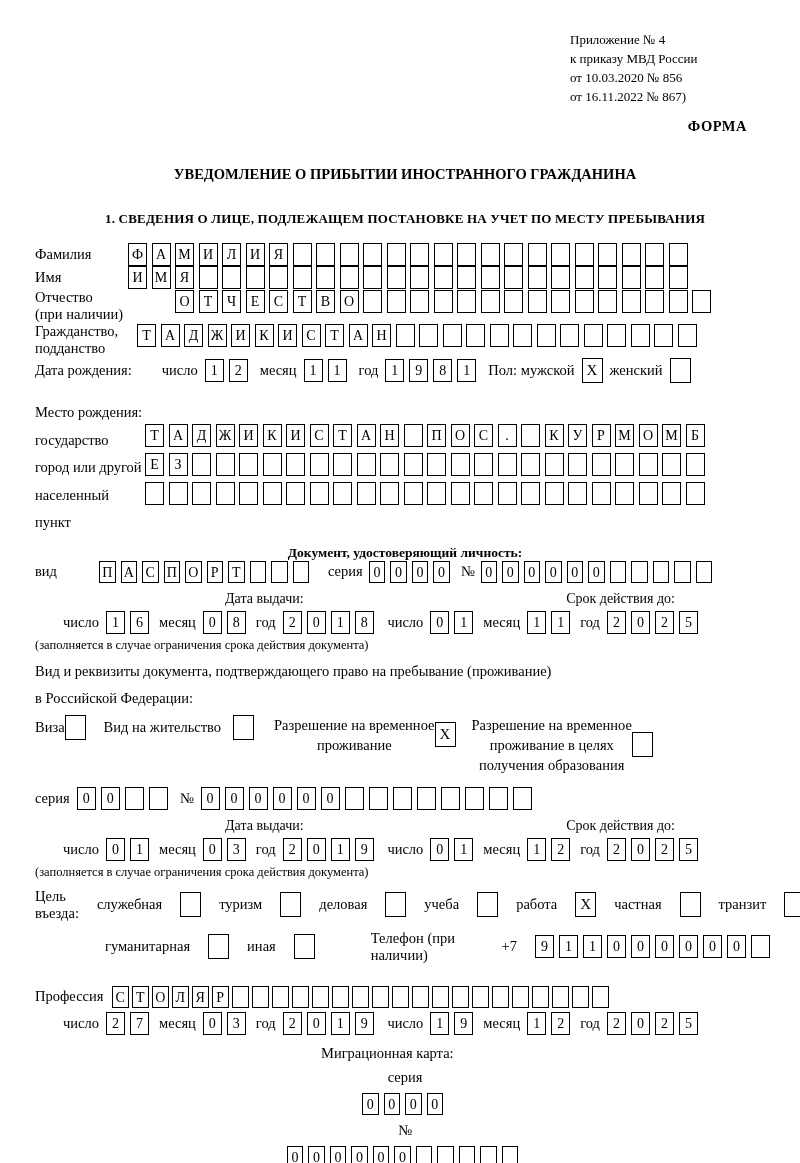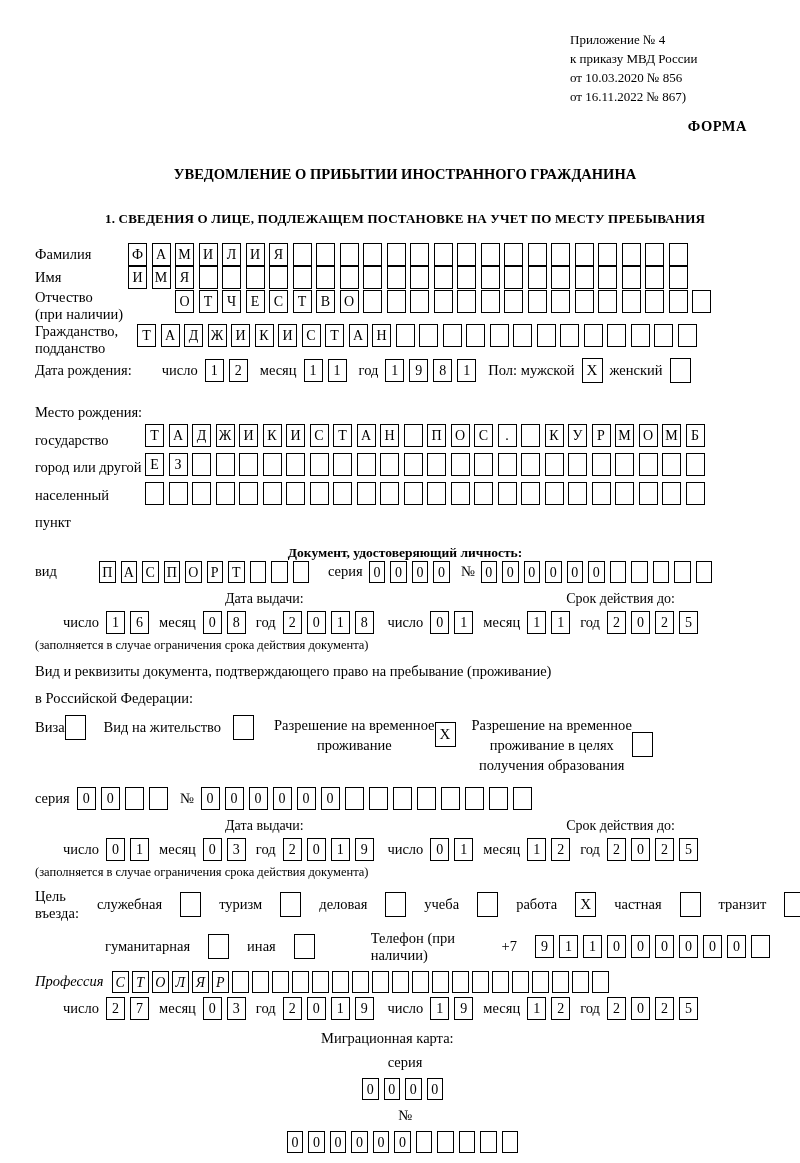--- a/index.html
+++ b/index.html
@@ -545,21 +545,21 @@
         <span class="cell">0</span>
         <span class="cell">0</span>
         <span class="cell">0</span>
         <span class="cell">0</span>
         <span class="cell">0</span>
         <span class="cell">0</span>
         <span class="cell"></span>
       </span>
   </div>
 
-  <div class="frow" style="margin-top:7px;font-style:italic;">
+  <div class="frow" style="margin-top:22px;">
     <div class="lbl w77">Профессия</div>
     <div class="cells sm">
         <span class="cell">С</span>
         <span class="cell">Т</span>
         <span class="cell">О</span>
         <span class="cell">Л</span>
         <span class="cell">Я</span>
         <span class="cell">Р</span>
         <span class="cell"></span>
         <span class="cell"></span>

